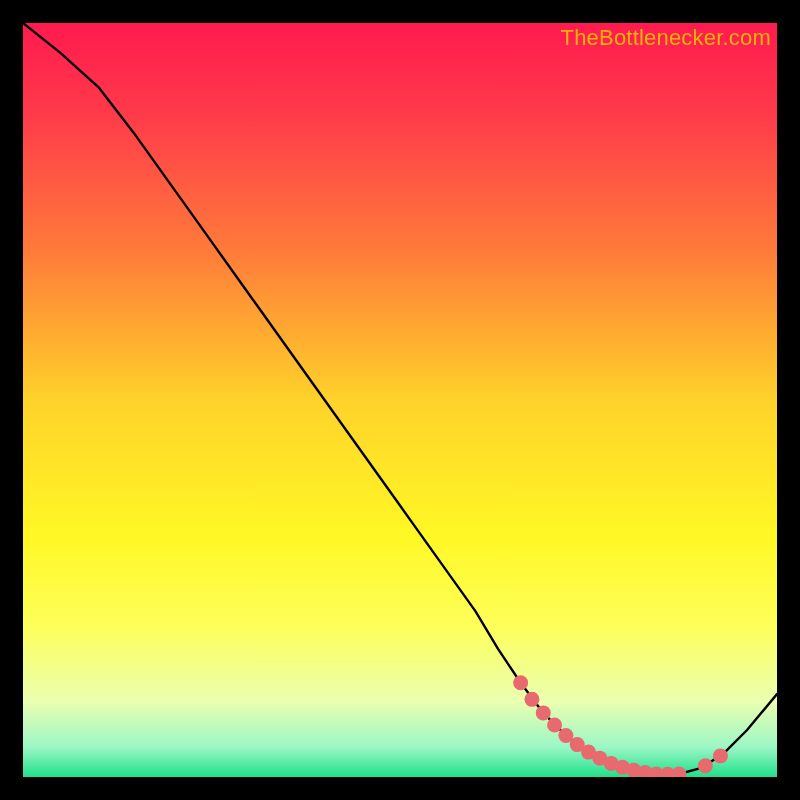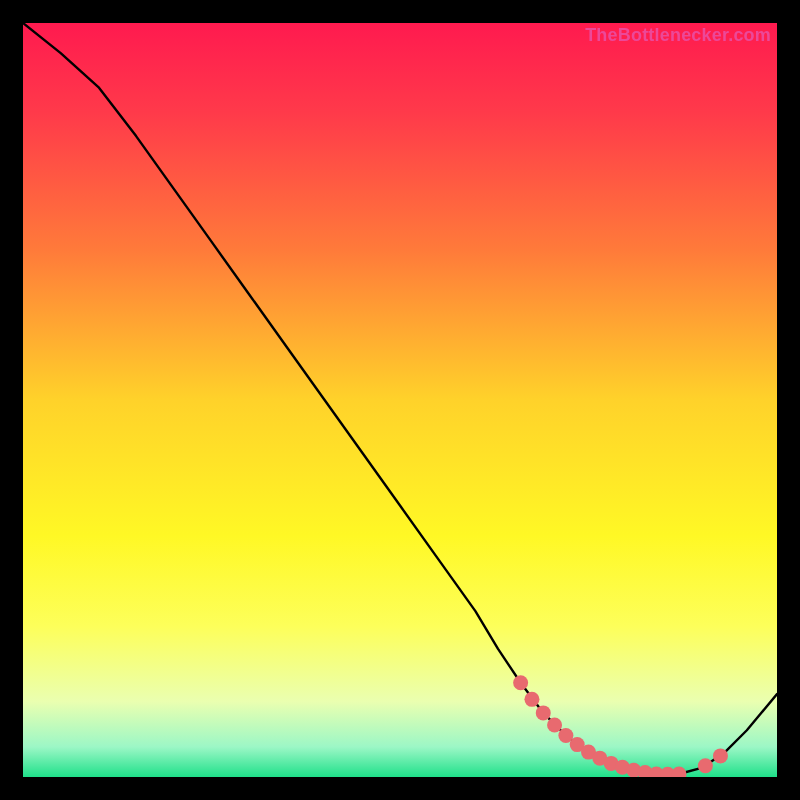--- a/index.html
+++ b/index.html
@@ -23,23 +23,23 @@
     position: absolute;
     left: 0;
     top: 0;
     width: 754px;
     height: 754px;
   }
   .watermark {
     position: absolute;
     top: 2px;
     right: 6px;
-    color: #ec4899;
-    font-size: 18px;
-    font-weight: 700;
+    color: #eab308;
+    font-size: 22px;
+    font-weight: 400;
     letter-spacing: 0.2px;
     user-select: none;
   }
 </style>
 </head>
 <body>
 
 <div class="frame">
   <svg class="plot" viewBox="0 0 754 754">
     <defs>

